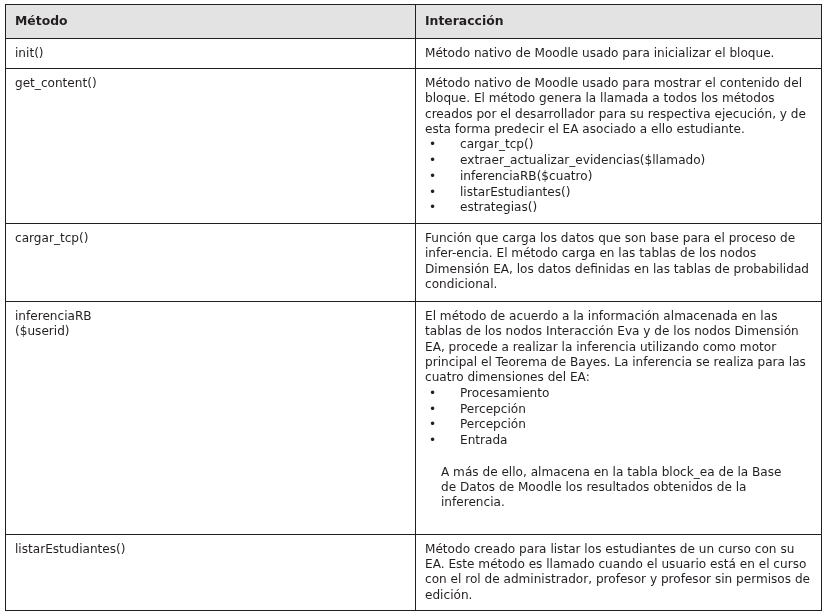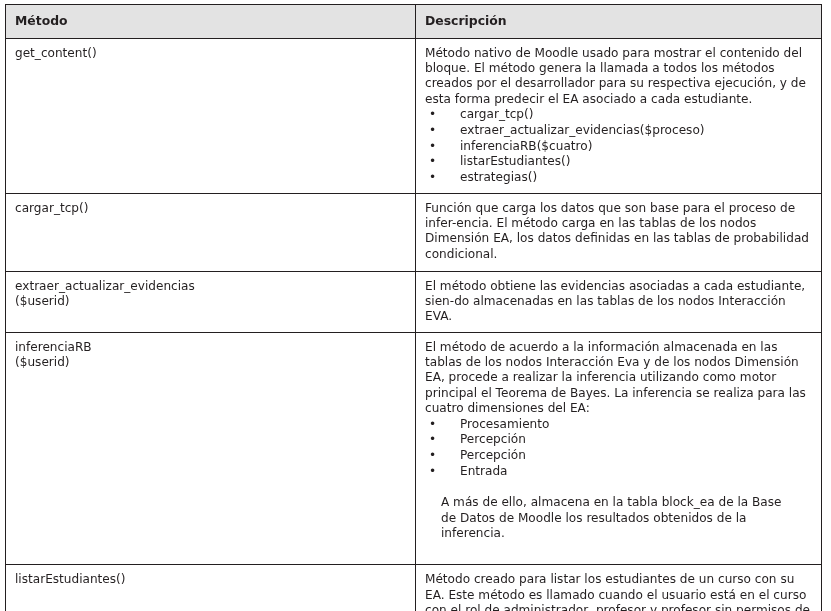--- a/index.html
+++ b/index.html
@@ -92,60 +92,59 @@
 
 <div class="page">
   <table class="methods-table">
     <colgroup>
       <col class="c1">
       <col class="c2">
     </colgroup>
     <thead>
       <tr>
         <th>Método</th>
-        <th>Descripción</th>
+        <th>Interacción</th>
       </tr>
     </thead>
     <tbody>
 
+      <tr class="row-init">
+        <td class="method-cell">
+          <div class="cell-text"> init()</div>
+        </td>
+        <td class="desc-cell">
+          <div class="cell-text">Método nativo de Moodle  usado para inicializar el bloque.</div>
+        </td>
+      </tr>
 
       <tr class="row-getcontent">
         <td class="method-cell">
           <div class="cell-text">get_content()</div>
         </td>
         <td class="desc-cell">
-          <div class="cell-text">Método nativo de Moodle usado para mostrar el contenido del bloque. El método genera la llamada a todos los métodos creados por el desarrollador para su respectiva ejecución, y de esta forma predecir el EA asociado a cada estudiante.</div>
+          <div class="cell-text">Método nativo de Moodle usado para mostrar el contenido del bloque. El método genera la llamada a todos los métodos creados por el desarrollador para su respectiva ejecución, y de esta forma predecir el EA asociado a ello estudiante.</div>
           <ul class="sub-list">
             <li><span class="bullet">•</span><span>cargar_tcp()</span></li>
-            <li><span class="bullet">•</span><span>extraer_actualizar_evidencias($proceso)</span></li>
+            <li><span class="bullet">•</span><span>extraer_actualizar_evidencias($llamado)</span></li>
             <li><span class="bullet">•</span><span>inferenciaRB($cuatro)</span></li>
             <li><span class="bullet">•</span><span>listarEstudiantes()</span></li>
             <li><span class="bullet">•</span><span>estrategias()</span></li>
           </ul>
         </td>
       </tr>
 
       <tr class="row-cargartcp">
         <td class="method-cell">
           <div class="cell-text">cargar_tcp()</div>
         </td>
         <td class="desc-cell">
           <div class="cell-text">Función que carga los datos que son base para el proceso de infer-encia. El método carga  en las tablas de los nodos Dimensión EA, los datos definidas en las tablas de probabilidad condicional.</div>
         </td>
       </tr>
 
-      <tr class="row-extraer">
-        <td class="method-cell">
-          <div class="cell-text">extraer_actualizar_evidencias
-($userid)</div>
-        </td>
-        <td class="desc-cell">
-          <div class="cell-text">El método obtiene las evidencias asociadas a cada estudiante, sien-do  almacenadas en las tablas de los nodos Interacción EVA.</div>
-        </td>
-      </tr>
 
       <tr class="row-inferencia">
         <td class="method-cell">
           <div class="cell-text">inferenciaRB
 ($userid)</div>
         </td>
         <td class="desc-cell">
           <div class="cell-text">El método de acuerdo a la información almacenada en las tablas de los nodos Interacción Eva y de los nodos Dimensión EA, procede a realizar la inferencia utilizando como motor principal el Teorema de Bayes. La inferencia se realiza para las cuatro dimensiones del EA:</div>
           <ul class="sub-list">
             <li><span class="bullet">•</span><span>Procesamiento</span></li>

